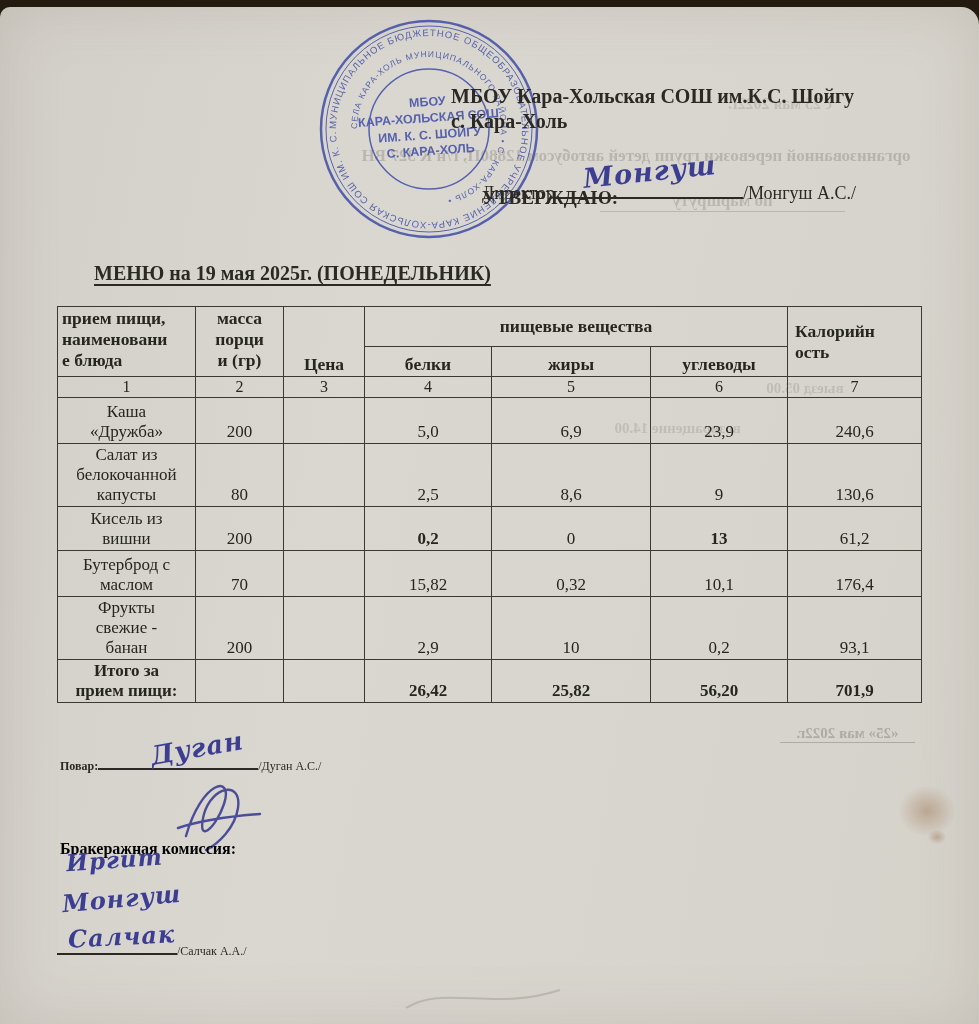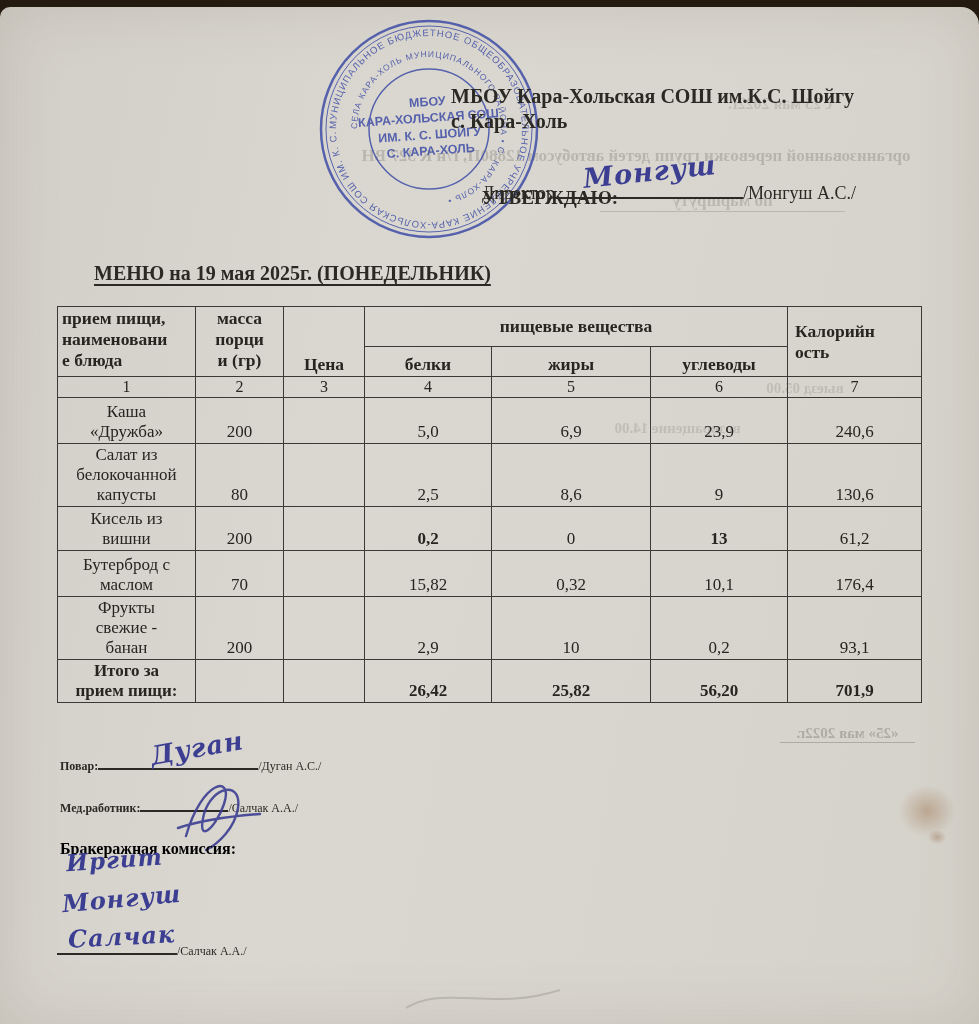--- a/index.html
+++ b/index.html
@@ -232,23 +232,20 @@
         <td>701,9</td>
       </tr>
     </tbody>
   </table>
 
   <div class="abs ink sig-row cook-row">
     <span class="b">Повар:</span><span class="sig-line" style="width:160px;"></span><span>/Дуган А.С./</span>
   </div>
   <div class="abs hand cook-sig">Дуган</div>
 
-  <div class="abs ink sig-row med-row">
-    <span class="b">Мед.работник:</span><span class="sig-line" style="width:88px;"></span><span>/Салчак А.А./</span>
-  </div>
   <svg class="abs" style="left:172px;top:770px;" width="100" height="84">
     <path d="M14,66 C30,10 62,4 52,34 C44,58 24,76 32,44 C40,16 70,10 66,38 C63,58 46,74 34,80 M6,58 C30,50 62,46 88,44" fill="none" stroke="#3c3e92" stroke-width="2.4" stroke-linecap="round" opacity=".9"></path>
   </svg>
 
   <div class="abs commission">Бракеражная комиссия:</div>
 
   <div class="abs hand m1-sig">Иргит</div>
 
   <div class="abs hand m2-sig">Монгуш</div>
 

